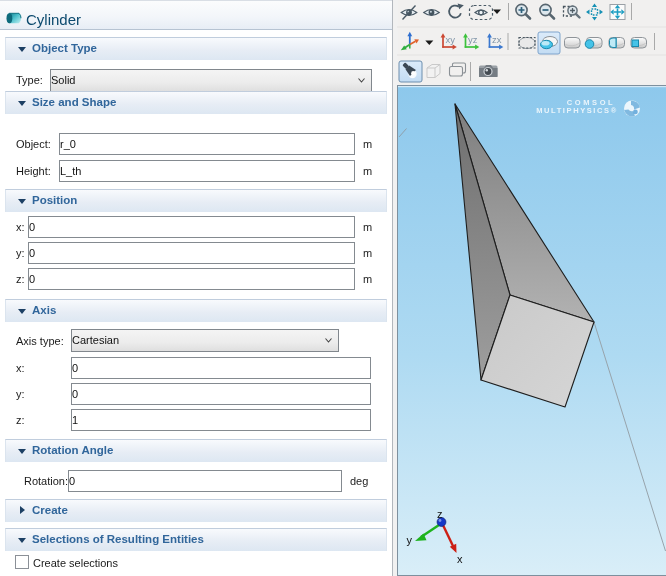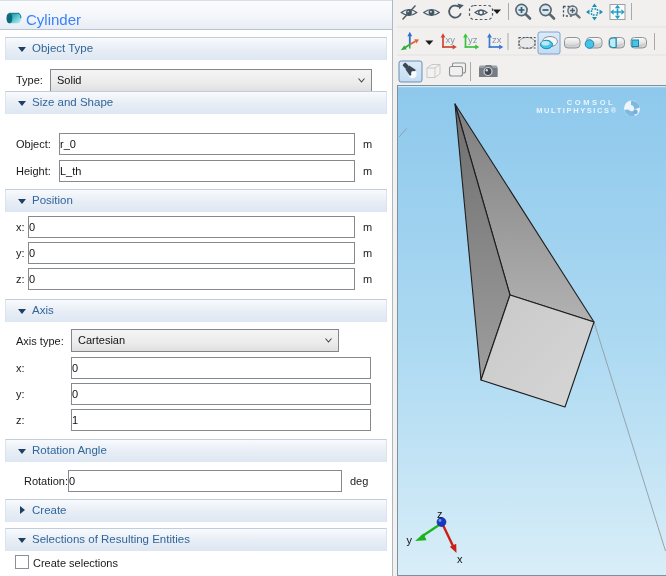--- a/index.html
+++ b/index.html
@@ -1,25 +1,25 @@
 <!DOCTYPE html>
 <html><head><meta charset="utf-8"><style>
 *{margin:0;padding:0;box-sizing:border-box}
 html,body{width:666px;height:576px;overflow:hidden}
 body{position:relative;font-family:"Liberation Sans",sans-serif;background:#fff}
 .abs{position:absolute}
 .hdr{left:0;top:0;width:392px;height:30px;background:linear-gradient(180deg,#fbfcfd 0%,#f3f6fa 55%,#e7edf5 100%);border-top:1px solid #d9dee5;border-bottom:1px solid #b6c3d2}
-.hdrtxt{left:26px;top:11px;font-size:15px;color:#3b82f6}
+.hdrtxt{left:26px;top:11px;font-size:15px;color:#0c4a6e}
 .sec{left:5px;width:382px;height:23px;border-top:1px solid #c0cddd;background:linear-gradient(180deg,#f8fafd 0%,#e7edf5 55%,#dde7f2 100%);border-left:1px solid #dbe4ee;border-right:1px solid #dbe4ee}
-.sectxt{position:absolute;left:26px;top:4px;font-size:11.5px;font-weight:normal;color:#31669b}
+.sectxt{position:absolute;left:26px;top:4px;font-size:11.5px;font-weight:bold;color:#31669b}
 .tri{position:absolute;left:12px;top:9px;width:0;height:0;border-left:4.5px solid transparent;border-right:4.5px solid transparent;border-top:5px solid #1d4064}
 .trir{position:absolute;left:14px;top:6px;width:0;height:0;border-top:4.5px solid transparent;border-bottom:4.5px solid transparent;border-left:5px solid #1d4064}
 .lbl{font-size:11px;color:#1a1a1a}
 .inp{border:1px solid #848a90;background:#fff;font-size:11px;color:#111;line-height:21px;}
-.cmb{border:1px solid #81878d;background:linear-gradient(180deg,#f4f4f4 0%,#ececec 60%,#dfdfdf 100%);font-size:11px;color:#111;line-height:21px;padding-left:6px}
+.cmb{border:1px solid #81878d;background:linear-gradient(180deg,#f4f4f4 0%,#ececec 60%,#dfdfdf 100%);font-size:11px;color:#111;line-height:21px;}
 .chev{position:absolute;right:6px;top:8px;width:7px;height:5px}
 .unit{font-size:11px;color:#222}
 .cb{left:15px;top:555px;width:14px;height:14px;background:#fff;border:1px solid #8b9097}
 .vline{left:392px;top:0;width:1px;height:576px;background:#b2b7bd}
 .gut{left:393px;top:0;width:5px;height:576px;background:#f1f1f1}
 .tbar{left:398px;top:0;width:268px;height:85px;background:#f1f0ef}
 </style></head><body>
 
 <div class="abs hdr"></div>
 <svg class="abs" style="left:6px;top:12px" width="16" height="13" viewBox="0 0 16 13">

